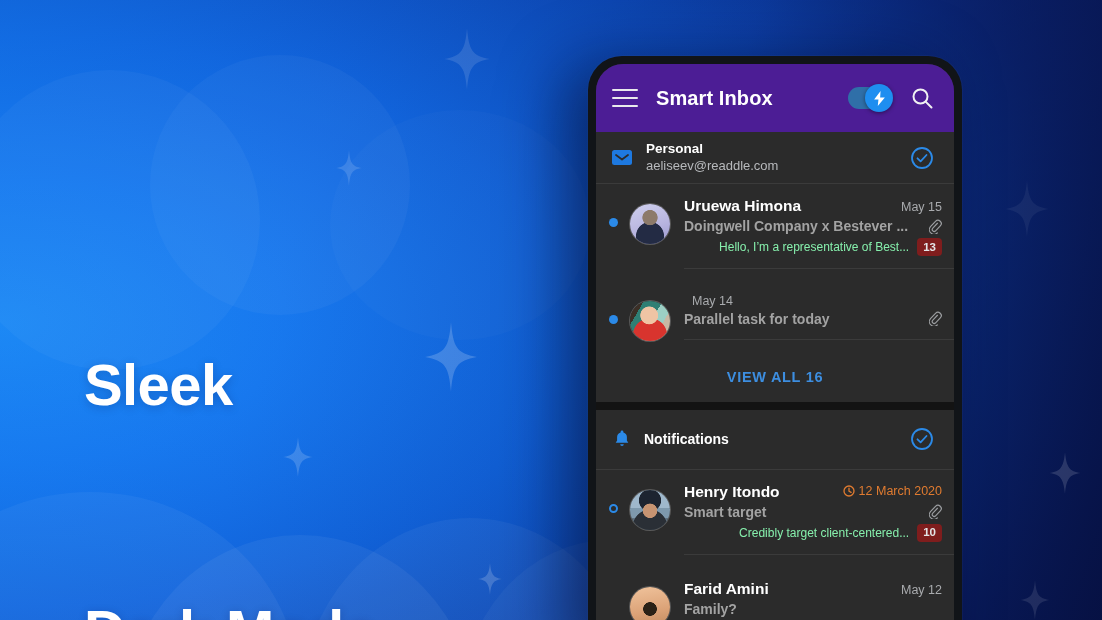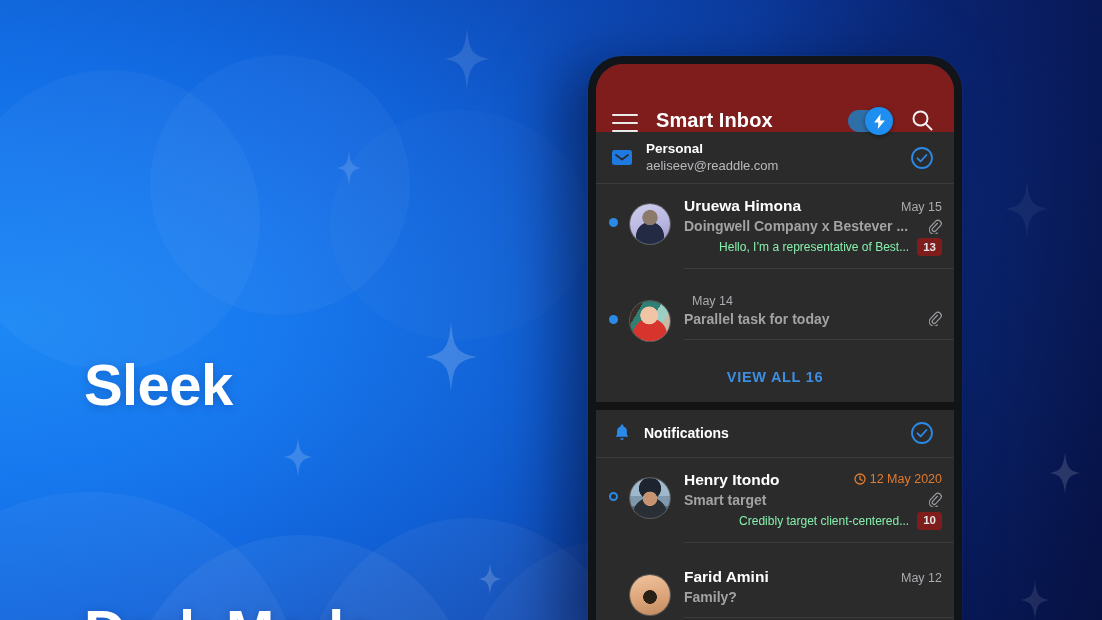--- a/index.html
+++ b/index.html
@@ -51,22 +51,22 @@
   #screen {
     width:100%; height:100%;
     background:#2b2b2b;
     border-radius:27px 27px 0 0;
     overflow:hidden;
     position:relative;
   }
 
   
   #appbar {
-    height:68px; display:flex; align-items:flex-end;
-    padding:0 20px 0 16px; background:#7f1d1d; gap:0;
+    height:68px; display:flex; align-items:center;
+    padding:0 20px 0 16px; background:#4c1d95; gap:0;
   }
   #hamburger { width:26px; height:18px; display:flex; flex-direction:column;
     justify-content:space-between; cursor:pointer; flex:0 0 auto; }
   #hamburger i { display:block; height:2px; background:#e9eaec; border-radius:2px; }
   #app-title { color:#fff; font-size:20px; font-weight:bold; margin-left:18px; flex:1 1 auto; letter-spacing:0.1px;}
   #ai-toggle {
     width:44px; height:22px; border-radius:12px; background:#2f6fa8;
     position:relative; flex:0 0 auto; margin-right:18px; cursor:pointer;
   }
   #ai-toggle .knob {
@@ -112,21 +112,21 @@
                 white-space:nowrap; overflow:hidden; text-overflow:ellipsis;text-align:right; }
   .badge { flex:0 0 auto; margin-left:8px; background:#7f1d1d; color:#e4e5e7;
            font-size:11.5px; font-weight:bold; border-radius:4px; padding:1.5px 6px; line-height:1.3; }
 
   
   #view-all { background:#2b2b2b; text-align:center; padding:16px 0 17px 0;
               color:#3d8ee0; font-size:14.5px; font-weight:bold; letter-spacing:0.7px; cursor:pointer; }
   .gap { height:8px; background:#131313; }
 
   
-  #notif-head { height:48px; display:flex; align-items:center; padding:0 20px 0 18px;
+  #notif-head { height:60px; display:flex; align-items:center; padding:0 20px 0 18px;
                 background:#2b2b2b; border-bottom:1px solid #3b3b3b; }
   #notif-head .bell { width:16px; height:18px; flex:0 0 auto; }
   #notif-title { color:#fff; font-size:14px; font-weight:bold; margin-left:14px; flex:1 1 auto; }
 </style>
 </head>
 <body>
 
 <div id="bg">
   <div id="bg-grad"></div>
 
@@ -324,21 +324,21 @@
             linear-gradient(180deg,#9fb8cc 0 46%,#7e99ad 46% 70%,#5d6f7d 70% 100%)"></div>
       </div>
       <div class="mail-body">
         <div class="mr-top">
           <span class="mr-name">Henry Itondo</span>
           <span class="mr-date overdue">
             <svg viewBox="0 0 12 12" fill="none" stroke="#e07b30" stroke-width="1.3">
               <circle cx="6" cy="6" r="5"></circle>
                   <path d="M6 3.1 V6.2 L8.1 7.4" stroke-linecap="round"></path>
             </svg>
-            <span>12 May 2020</span>
+            <span>12 March 2020</span>
           </span>
         </div>
         <div class="mr-mid">
           <span class="mr-subject">Smart target</span>
           <span class="clip">
             <svg viewBox="0 0 13 15" width="13" height="15" fill="none" stroke="#9b9da0" stroke-width="1.3">
               <path d="M9.6 4.2 L4.6 9.4 a2.1 2.1 0 0 0 3 3 l5.1-5.3 a3.6 3.6 0 0 0-5.2-5 L2.3 7.6 a5 5 0 0 0 7.2 7" transform="translate(-0.4,0.4) scale(0.92)" stroke-linecap="round"></path>
             </svg>
           </span>
         </div>

